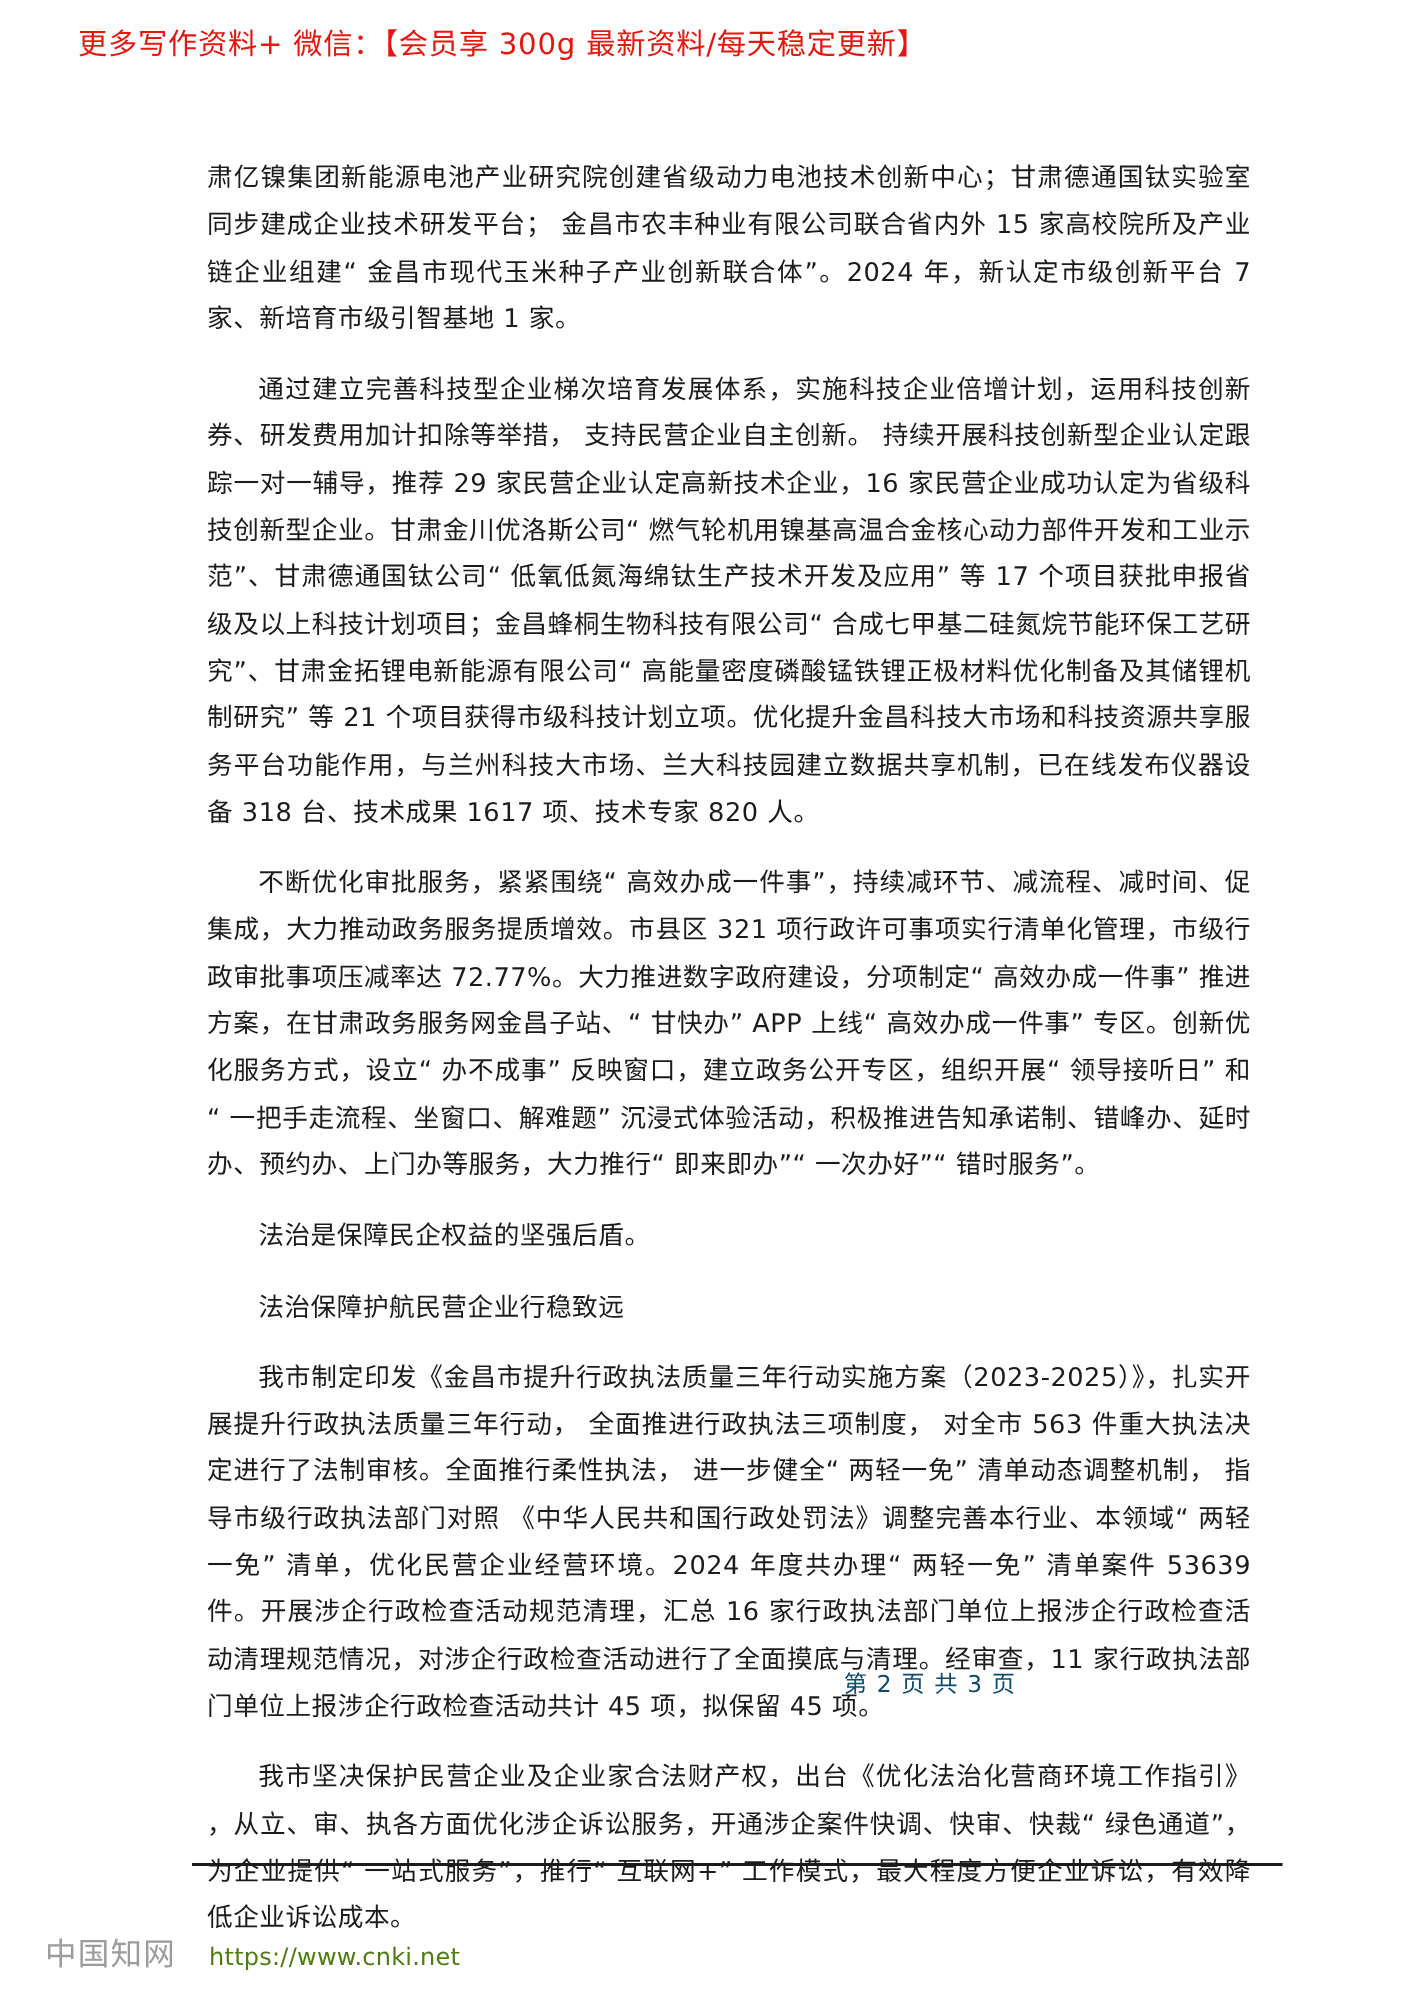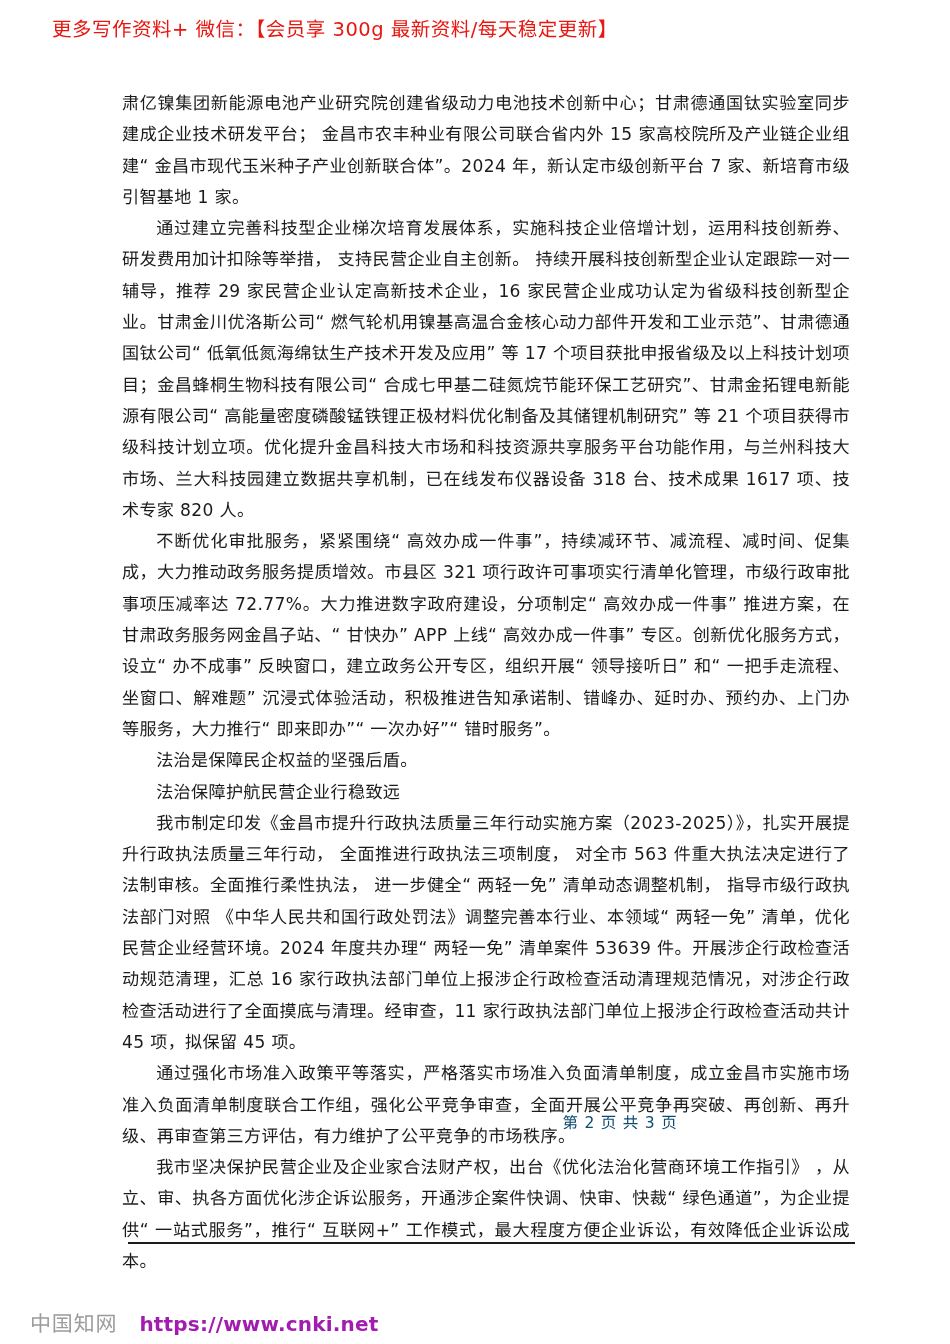--- a/index.html
+++ b/index.html
@@ -38,21 +38,21 @@
 
   
   .doc-body {
     position: absolute;
     left: 122px;
     top: 88px;
     width: 728px;
   }
 
   .para {
-    margin: 0;
+    margin: 16px;
     font-size: 17.1px;
     line-height: 31.3px;
     color: #1b1b1b;
     text-align: justify;
     text-justify: inter-ideograph;
     text-indent: 2em;
     letter-spacing: 0.02em;
     font-family: "DejaVu Sans", "Liberation Sans", sans-serif;
   }
   .para.no-indent {
@@ -85,51 +85,48 @@
     height: 2px;
     background: #1b1b1b;
   }
   .watermark {
     position: absolute;
     left: 30px;
     top: 1286px;
     display: flex;
     align-items: baseline;
     gap: 22px;
-    margin-top: 21px;
   }
   .watermark-logo {
     font-size: 21px;
     color: #9c9c9c;
     letter-spacing: 0.04em;
     font-family: "DejaVu Sans", "Liberation Sans", sans-serif;
   }
   .watermark-url {
-    font-size: 20px;
-    color: #a21caf;
+    font-size: 16px;
+    color: #4d7c0f;
     letter-spacing: 0.01em;
     font-family: "DejaVu Sans", "Liberation Sans", sans-serif;
-    font-weight: bold;
   }
 </style>
 </head>
 <body>
 
 <div class="page">
 
   <div class="promo-banner">更多写作资料+ 微信：【会员享 300g 最新资料/每天稳定更新】</div>
 
   <div class="doc-body">
     <p class="para no-indent">肃亿镍集团新能源电池产业研究院创建省级动力电池技术创新中心；甘肃德通国钛实验室同步建成企业技术研发平台； 金昌市农丰种业有限公司联合省内外 15 家高校院所及产业链企业组建“ 金昌市现代玉米种子产业创新联合体”。2024 年，新认定市级创新平台 7 家、新培育市级引智基地 1 家。</p>
     <p class="para">通过建立完善科技型企业梯次培育发展体系，实施科技企业倍增计划，运用科技创新券、研发费用加计扣除等举措， 支持民营企业自主创新。 持续开展科技创新型企业认定跟踪一对一辅导，推荐 29 家民营企业认定高新技术企业，16 家民营企业成功认定为省级科技创新型企业。甘肃金川优洛斯公司“ 燃气轮机用镍基高温合金核心动力部件开发和工业示范”、甘肃德通国钛公司“ 低氧低氮海绵钛生产技术开发及应用” 等 17 个项目获批申报省级及以上科技计划项目；金昌蜂桐生物科技有限公司“ 合成七甲基二硅氮烷节能环保工艺研究”、甘肃金拓锂电新能源有限公司“ 高能量密度磷酸锰铁锂正极材料优化制备及其储锂机制研究” 等 21 个项目获得市级科技计划立项。优化提升金昌科技大市场和科技资源共享服务平台功能作用，与兰州科技大市场、兰大科技园建立数据共享机制，已在线发布仪器设备 318 台、技术成果 1617 项、技术专家 820 人。</p>
     <p class="para">不断优化审批服务，紧紧围绕“ 高效办成一件事”，持续减环节、减流程、减时间、促集成，大力推动政务服务提质增效。市县区 321 项行政许可事项实行清单化管理，市级行政审批事项压减率达 72.77%。大力推进数字政府建设，分项制定“ 高效办成一件事” 推进方案，在甘肃政务服务网金昌子站、“ 甘快办” APP 上线“ 高效办成一件事” 专区。创新优化服务方式，设立“ 办不成事” 反映窗口，建立政务公开专区，组织开展“ 领导接听日” 和“ 一把手走流程、坐窗口、解难题” 沉浸式体验活动，积极推进告知承诺制、错峰办、延时办、预约办、上门办等服务，大力推行“ 即来即办”“ 一次办好”“ 错时服务”。</p>
     <p class="para">法治是保障民企权益的坚强后盾。</p>
     <p class="para">法治保障护航民营企业行稳致远</p>
     <p class="para">我市制定印发《金昌市提升行政执法质量三年行动实施方案（2023-2025）》，扎实开展提升行政执法质量三年行动， 全面推进行政执法三项制度， 对全市 563 件重大执法决定进行了法制审核。全面推行柔性执法， 进一步健全“ 两轻一免” 清单动态调整机制， 指导市级行政执法部门对照 《中华人民共和国行政处罚法》调整完善本行业、本领域“ 两轻一免” 清单，优化民营企业经营环境。2024 年度共办理“ 两轻一免” 清单案件 53639 件。开展涉企行政检查活动规范清理，汇总 16 家行政执法部门单位上报涉企行政检查活动清理规范情况，对涉企行政检查活动进行了全面摸底与清理。经审查，11 家行政执法部门单位上报涉企行政检查活动共计 45 项，拟保留 45 项。</p>
-    <p class="para">通过强化市场准入政策平等落实，严格落实市场准入负面清单制度，成立金昌市实施市场准入负面清单制度联合工作组，强化公平竞争审查，全面开展公平竞争再突破、再创新、再升级、再审查第三方评估，有力维护了公平竞争的市场秩序。</p>
     <p class="para">我市坚决保护民营企业及企业家合法财产权，出台《优化法治化营商环境工作指引》 ，从立、审、执各方面优化涉企诉讼服务，开通涉企案件快调、快审、快裁“ 绿色通道”，为企业提供“ 一站式服务”，推行“ 互联网+” 工作模式，最大程度方便企业诉讼，有效降低企业诉讼成本。</p>
 
   </div>
 
   <div class="page-footer">
     <span class="inner">第 2 页 共 3 页</span>
   </div>
 
   <div class="watermark-rule"></div>
 

